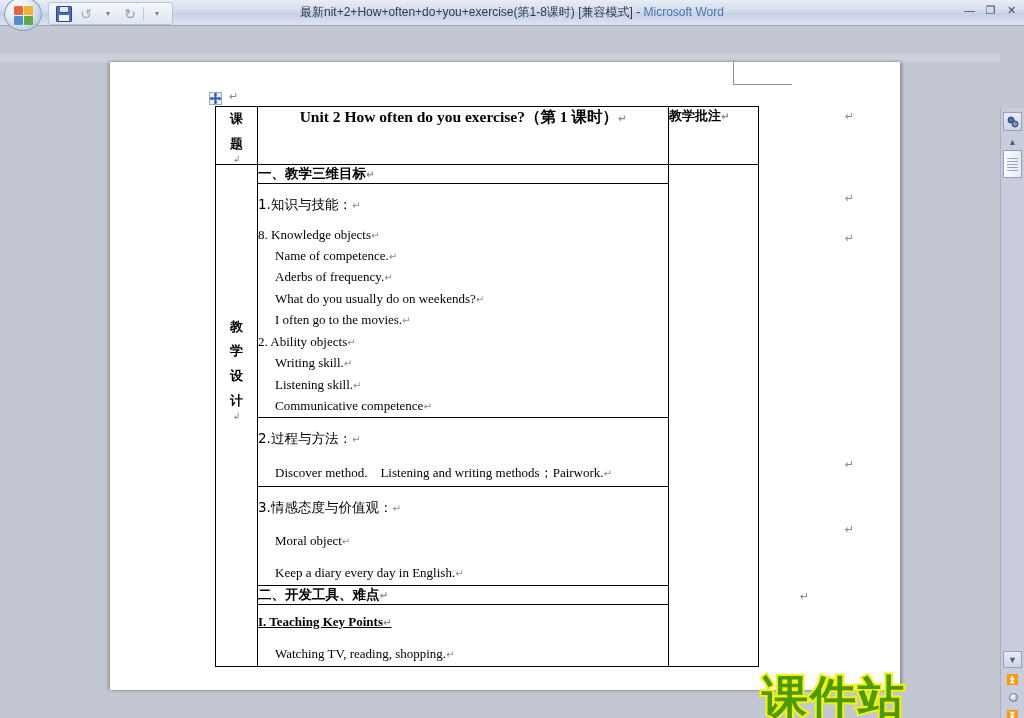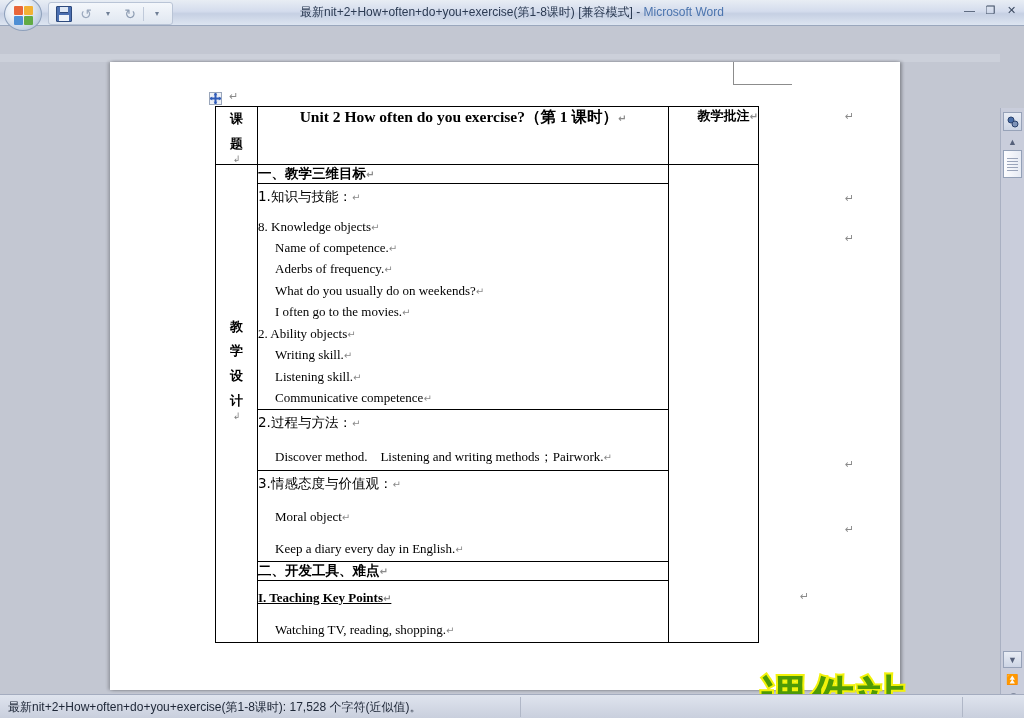--- a/index.html
+++ b/index.html
@@ -182,36 +182,36 @@
     font-family: "Liberation Serif", serif;
     font-weight: bold;
     font-size: 15.5px;
     color: #000;
     padding: 34px 4px 34px 4px;
     margin-top: 8px;
   }
   .note-cell {
     font-family:"DejaVu Sans", sans-serif;
     font-weight:bold; font-size:13px; color:#000;
-    text-align:right;
+    text-align:left;
     padding: 37px 2px;
   }
   .sec-head {
     font-family:"DejaVu Sans", sans-serif;
     font-weight: bold;
     font-size: 13.5px;
     color:#000;
     padding: 6px 0 6px 6px;
     margin-top: 26px;
   }
   .body-cell { padding: 6px 0 8px 8px; }
   .cn-head {
     font-family:"DejaVu Sans", sans-serif;
     font-size: 13.5px; color:#000;
-    margin: 4px 0 10px 0;
+    margin: 12px 0 10px 0;
   }
   .en-line {
     font-family:"Liberation Serif", serif;
     font-size: 13px; color:#000;
     line-height: 1.65;
     white-space: pre;
   }
   .en-line.indent { padding-left: 17px; }
   .en-para {
     font-family:"Liberation Serif", serif;
@@ -523,19 +523,14 @@
       <div class="vs-nav vs-obj">
         <span></span>
       </div>
       <div class="vs-nav vs-next">
         <span>⏬</span>
       </div>
 
     </div>
   </div>
 
-  <div class="statusbar">
-    <div class="status-text">最新nit+2+How+often+do+you+exercise(第1-8课时): 17,528 个字符(近似值)。</div>
-    <div class="status-div" style="left:520px;"></div>
-    <div class="status-div" style="left:962px;"></div>
-  </div>
 
 </div>
 
 </body></html>

